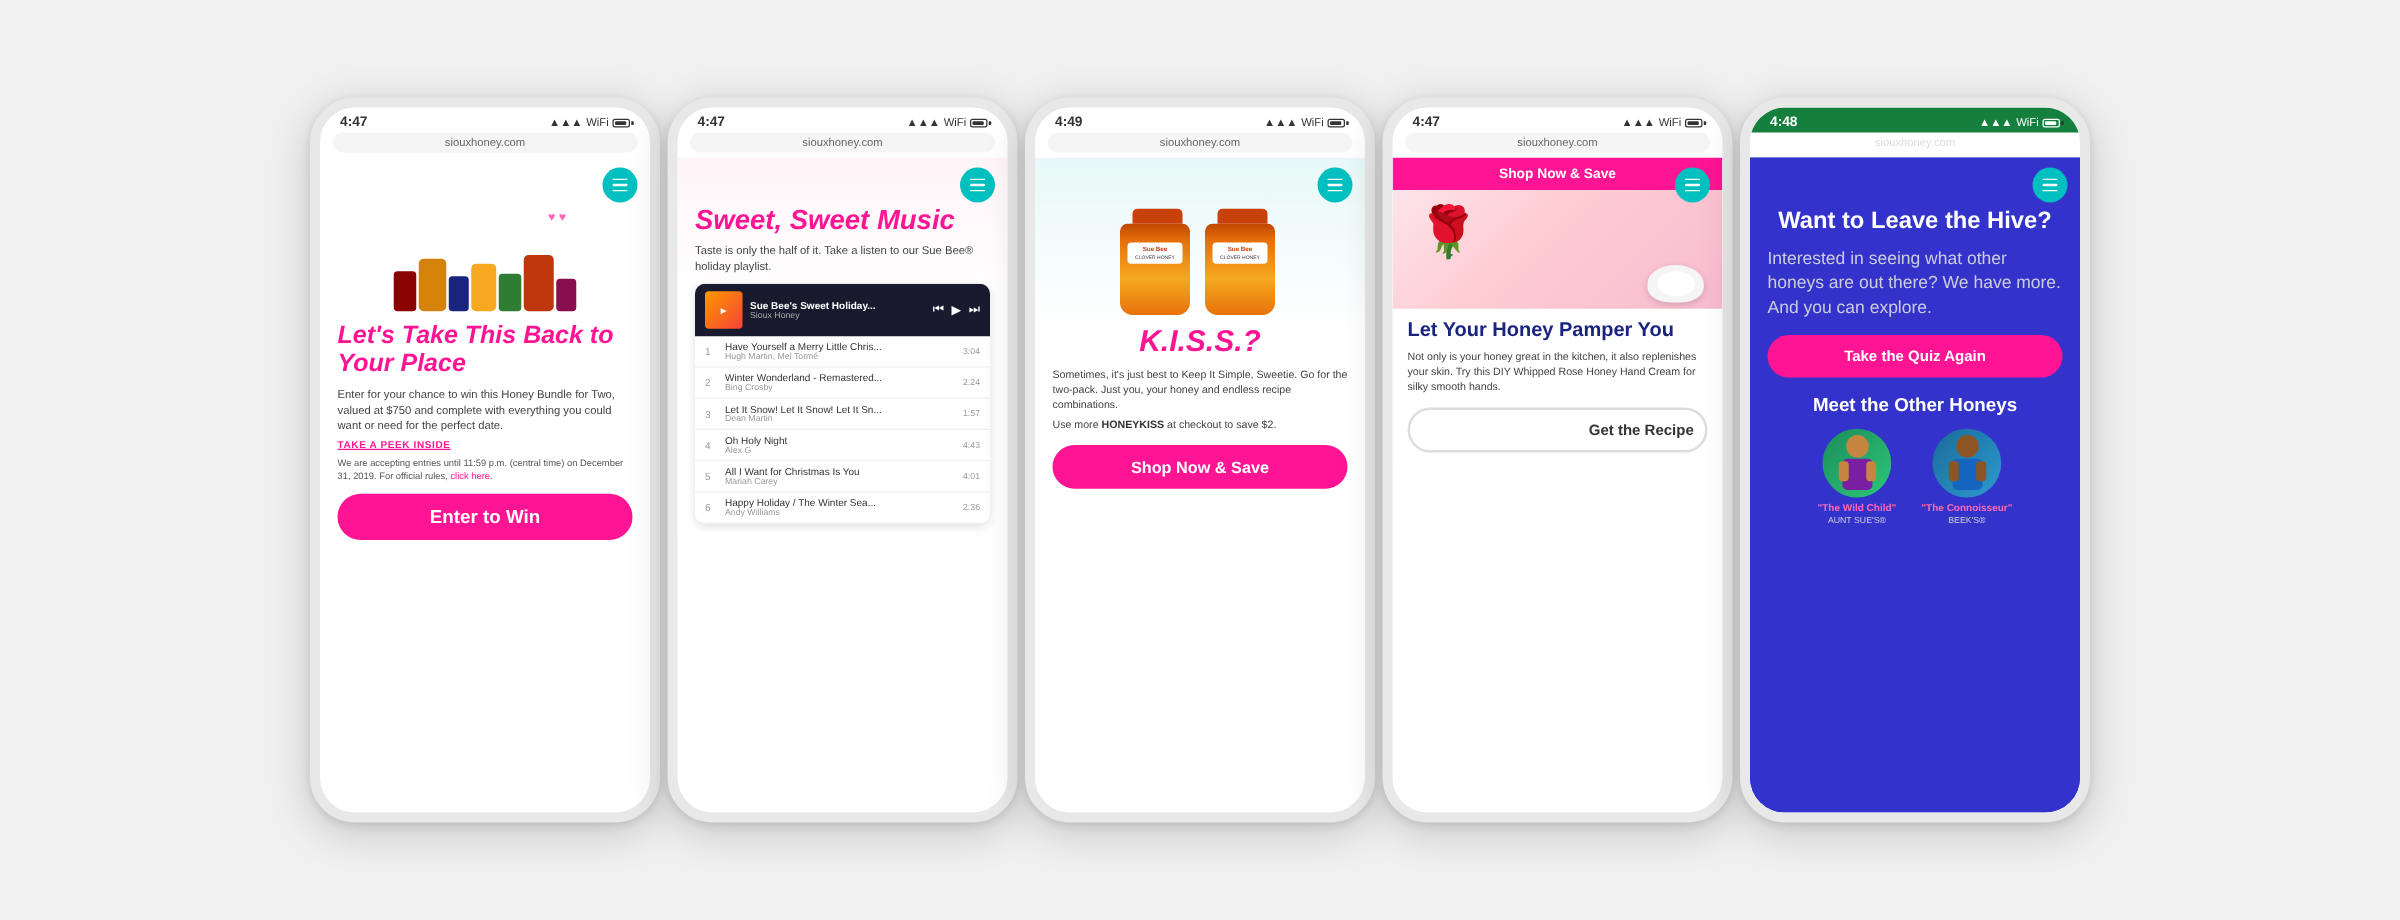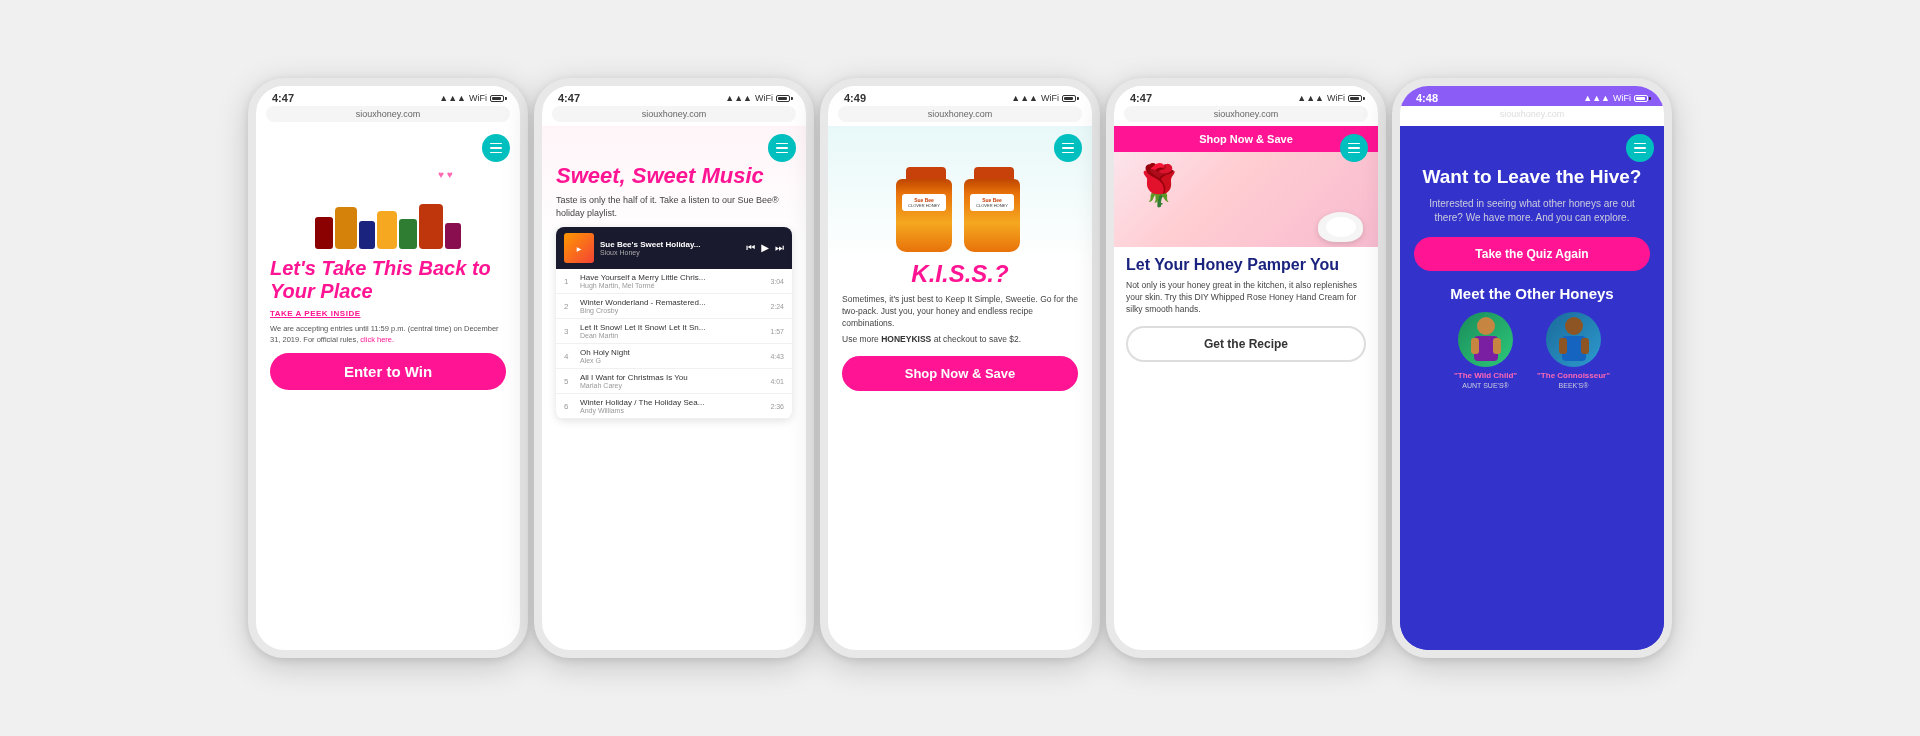--- a/index.html
+++ b/index.html
@@ -299,21 +299,21 @@
       color: #444;
       line-height: 1.4;
       margin-bottom: 10px;
     }
     .recipe-btn {
       display: block;
       background: #fff;
       color: #333;
       font-weight: 800;
       font-size: 12px;
-      text-align: center;
+      text-align: right;
       border-radius: 30px;
       padding: 9px;
       width: 100%;
       border: 2px solid #ddd;
       cursor: pointer;
     }
 
     
     .phone5-content {
       background: #3333cc;
@@ -324,23 +324,22 @@
     .phone5-title {
       font-size: 19px;
       font-weight: 900;
       color: #fff;
       text-align: center;
       line-height: 1.2;
       margin-top: 30px;
       margin-bottom: 8px;
     }
     .phone5-desc {
-      font-size: 10px;
+      font-size: 14px;
       color: #ccd;
-      text-align: center;
       line-height: 1.4;
       margin-bottom: 12px;
     }
     .quiz-btn {
       display: block;
       background: #ff1493;
       color: #fff;
       font-weight: 800;
       font-size: 12px;
       text-align: center;
@@ -452,20 +451,21 @@
               <div class="prod-box" style="width:22px;height:42px;background:#d4820a;border-radius:4px;"></div>
               <div class="prod-box" style="width:16px;height:28px;background:#1a237e;border-radius:3px;"></div>
               <div class="prod-box" style="width:20px;height:38px;background:#f5a820;border-radius:4px;"></div>
               <div class="prod-box" style="width:18px;height:30px;background:#2e7d32;border-radius:3px;"></div>
               <div class="prod-box" style="width:24px;height:45px;background:#bf360c;border-radius:4px;"></div>
               <div class="prod-box" style="width:16px;height:26px;background:#880e4f;border-radius:3px;"></div>
             </div>
           </div>
         </div>
         <div class="phone1-title">Let's Take This Back to Your Place</div>
+        <div class="phone1-desc">Enter for your chance to win this Honey Bundle for Two, valued at $750 and complete with everything you could want or need for the perfect date.</div>
         <span class="phone1-link">TAKE A PEEK INSIDE</span>
         <div class="phone1-small-text">
           <span>We are accepting entries until 11:59 p.m. (central time) on December 31, 2019. For official rules,</span>
           <a>click here.</a>
         </div>
         <button class="enter-btn">Enter to Win</button>
       </div>
     </div>
   </div>
 
@@ -544,21 +544,21 @@
               <span class="spotify-num">5</span>
               <div class="spotify-song-info">
                 <div class="spotify-song-name">All I Want for Christmas Is You</div>
                 <div class="spotify-song-artist">Mariah Carey</div>
               </div>
               <span class="spotify-duration">4:01</span>
             </div>
             <div class="spotify-item">
               <span class="spotify-num">6</span>
               <div class="spotify-song-info">
-                <div class="spotify-song-name">Winter Holiday / The Holiday Sea...</div>
+                <div class="spotify-song-name">Happy Holiday / The Winter Sea...</div>
                 <div class="spotify-song-artist">Andy Williams</div>
               </div>
               <span class="spotify-duration">2:36</span>
             </div>
           </div>
         </div>
       </div>
     </div>
   </div>
 
@@ -654,21 +654,21 @@
         <div class="phone4-body">
           <div class="phone4-title">Let Your Honey Pamper You</div>
           <div class="phone4-desc">Not only is your honey great in the kitchen, it also replenishes your skin. Try this DIY Whipped Rose Honey Hand Cream for silky smooth hands.</div>
           <button class="recipe-btn">Get the Recipe</button>
         </div>
       </div>
     </div>
   </div>
 
   <div class="phone">
-    <div class="phone-notch-bar" style="background:#8b5cf6; color:#fff;">
+    <div class="phone-notch-bar" style="background:#15803d; color:#fff;">
       <span class="time">4:48</span>
       <div class="icons">
         <span style="font-size:9px;color:#fff;">▲▲▲</span>
         <span style="font-size:9px;color:#fff;">WiFi</span>
         <span class="battery-icon" style="border-color:#fff;">
             <span class="battery-fill" style="background:#fff;"></span>
           </span>
       </div>
     </div>
     <div class="phone-address-bar" style="background:rgba(255,255,255,0.15); color:#ddd; margin: 0 10px 4px;">

